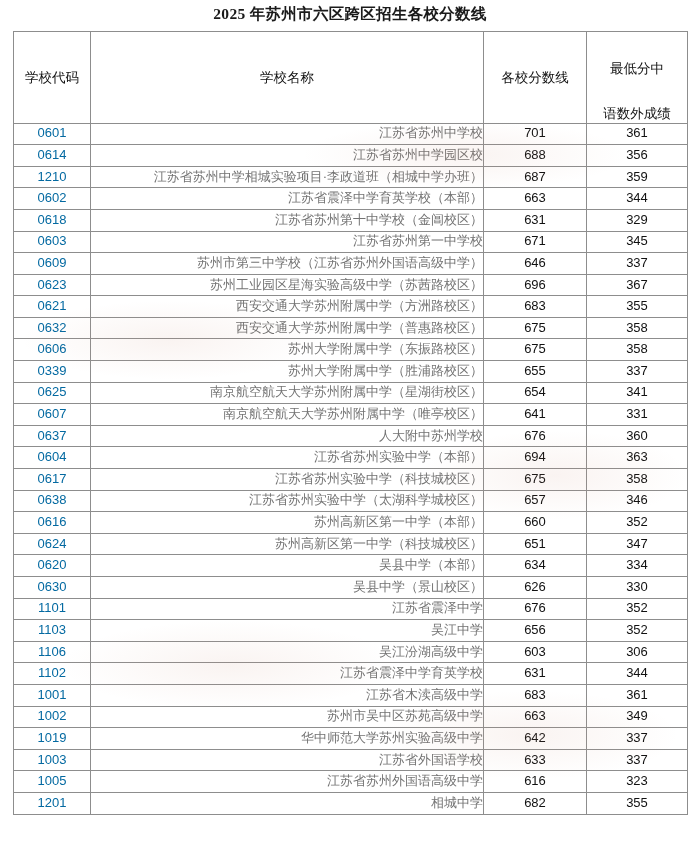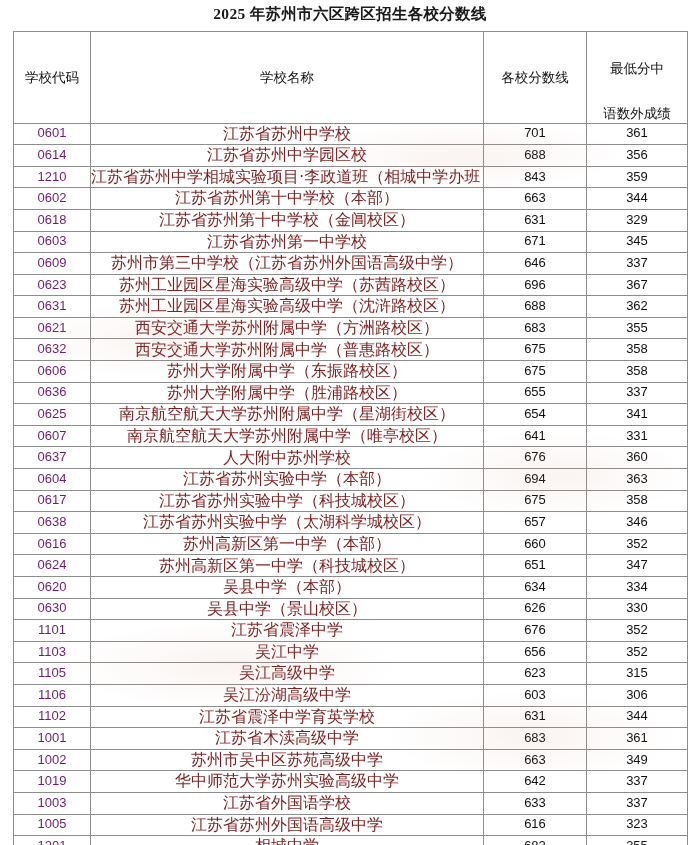--- a/index.html
+++ b/index.html
@@ -63,29 +63,29 @@
   }
   th.th-sub .sub-line {
     display: block;
     line-height: 1.28;
     margin-top: 28px;
   }
   td.code-cell {
     text-align: center;
     font-family: "Liberation Sans", "DejaVu Sans", sans-serif;
     font-size: 13px;
-    color: #701a75;
+    color: #0369a1;
   }
   td.name-cell {
-    text-align: center;
+    text-align: right;
     padding-left: 7px;
-    font-size: 16px;
+    font-size: 13px;
     white-space: nowrap;
     overflow: hidden;
-    color: #7f1d1d;
+    color: #737373;
   }
   td.score-cell,
   td.sub-cell {
     text-align: center;
     font-family: "Liberation Sans", "DejaVu Sans", sans-serif;
     font-size: 13px;
     color: #111;
   }
   
   .scan-tint {
@@ -146,26 +146,26 @@
           </tr>
           <tr>
             <td class="code-cell">0614</td>
             <td class="name-cell">江苏省苏州中学园区校</td>
             <td class="score-cell">688</td>
             <td class="sub-cell">356</td>
           </tr>
           <tr>
             <td class="code-cell">1210</td>
             <td class="name-cell">江苏省苏州中学相城实验项目·李政道班（相城中学办班）</td>
-            <td class="score-cell">843</td>
+            <td class="score-cell">687</td>
             <td class="sub-cell">359</td>
           </tr>
           <tr>
             <td class="code-cell">0602</td>
-            <td class="name-cell">江苏省苏州第十中学校（本部）</td>
+            <td class="name-cell">江苏省震泽中学育英学校（本部）</td>
             <td class="score-cell">663</td>
             <td class="sub-cell">344</td>
           </tr>
           <tr>
             <td class="code-cell">0618</td>
             <td class="name-cell">江苏省苏州第十中学校（金阊校区）</td>
             <td class="score-cell">631</td>
             <td class="sub-cell">329</td>
           </tr>
           <tr>
@@ -180,45 +180,39 @@
             <td class="score-cell">646</td>
             <td class="sub-cell">337</td>
           </tr>
           <tr>
             <td class="code-cell">0623</td>
             <td class="name-cell">苏州工业园区星海实验高级中学（苏茜路校区）</td>
             <td class="score-cell">696</td>
             <td class="sub-cell">367</td>
           </tr>
           <tr>
-            <td class="code-cell">0631</td>
-            <td class="name-cell">苏州工业园区星海实验高级中学（沈浒路校区）</td>
-            <td class="score-cell">688</td>
-            <td class="sub-cell">362</td>
-          </tr>
-          <tr>
             <td class="code-cell">0621</td>
             <td class="name-cell">西安交通大学苏州附属中学（方洲路校区）</td>
             <td class="score-cell">683</td>
             <td class="sub-cell">355</td>
           </tr>
           <tr>
             <td class="code-cell">0632</td>
             <td class="name-cell">西安交通大学苏州附属中学（普惠路校区）</td>
             <td class="score-cell">675</td>
             <td class="sub-cell">358</td>
           </tr>
           <tr>
             <td class="code-cell">0606</td>
             <td class="name-cell">苏州大学附属中学（东振路校区）</td>
             <td class="score-cell">675</td>
             <td class="sub-cell">358</td>
           </tr>
           <tr>
-            <td class="code-cell">0636</td>
+            <td class="code-cell">0339</td>
             <td class="name-cell">苏州大学附属中学（胜浦路校区）</td>
             <td class="score-cell">655</td>
             <td class="sub-cell">337</td>
           </tr>
           <tr>
             <td class="code-cell">0625</td>
             <td class="name-cell">南京航空航天大学苏州附属中学（星湖街校区）</td>
             <td class="score-cell">654</td>
             <td class="sub-cell">341</td>
           </tr>
@@ -282,26 +276,20 @@
             <td class="score-cell">676</td>
             <td class="sub-cell">352</td>
           </tr>
           <tr>
             <td class="code-cell">1103</td>
             <td class="name-cell">吴江中学</td>
             <td class="score-cell">656</td>
             <td class="sub-cell">352</td>
           </tr>
           <tr>
-            <td class="code-cell">1105</td>
-            <td class="name-cell">吴江高级中学</td>
-            <td class="score-cell">623</td>
-            <td class="sub-cell">315</td>
-          </tr>
-          <tr>
             <td class="code-cell">1106</td>
             <td class="name-cell">吴江汾湖高级中学</td>
             <td class="score-cell">603</td>
             <td class="sub-cell">306</td>
           </tr>
           <tr>
             <td class="code-cell">1102</td>
             <td class="name-cell">江苏省震泽中学育英学校</td>
             <td class="score-cell">631</td>
             <td class="sub-cell">344</td>

